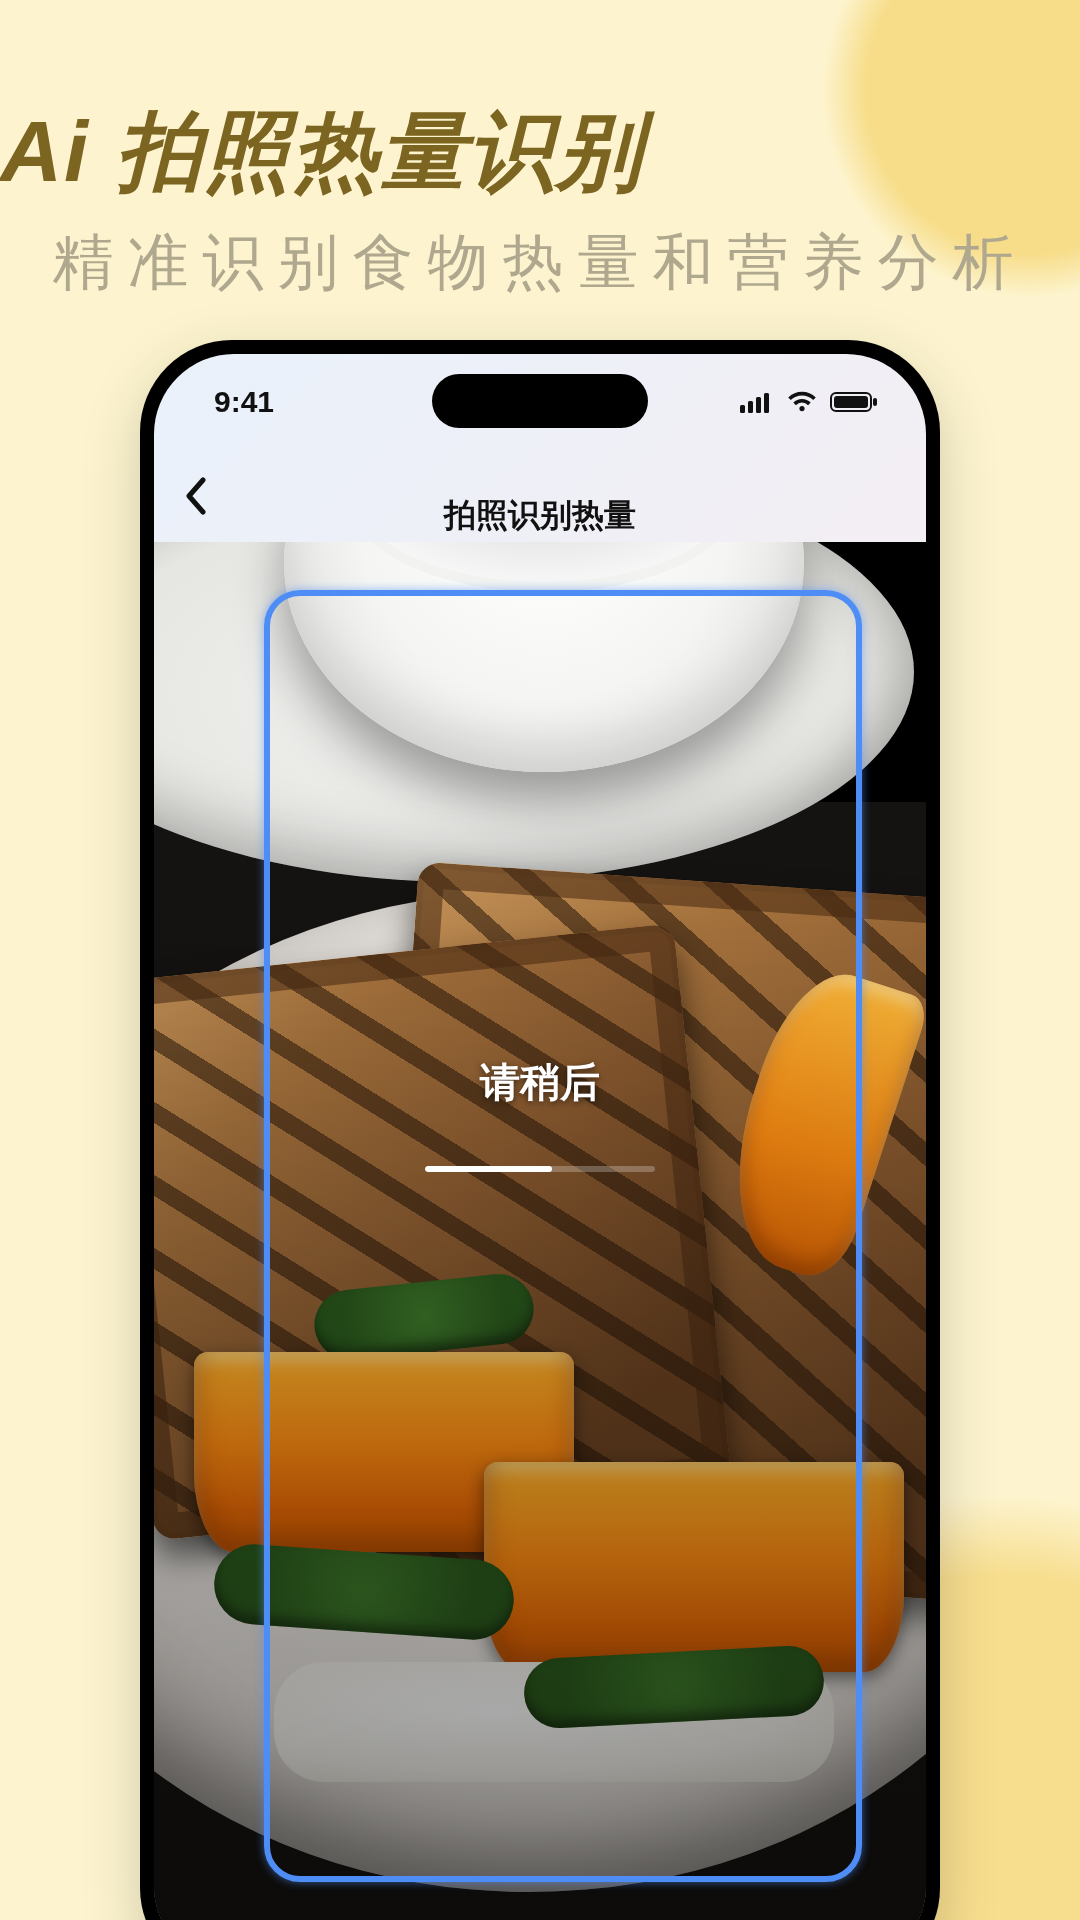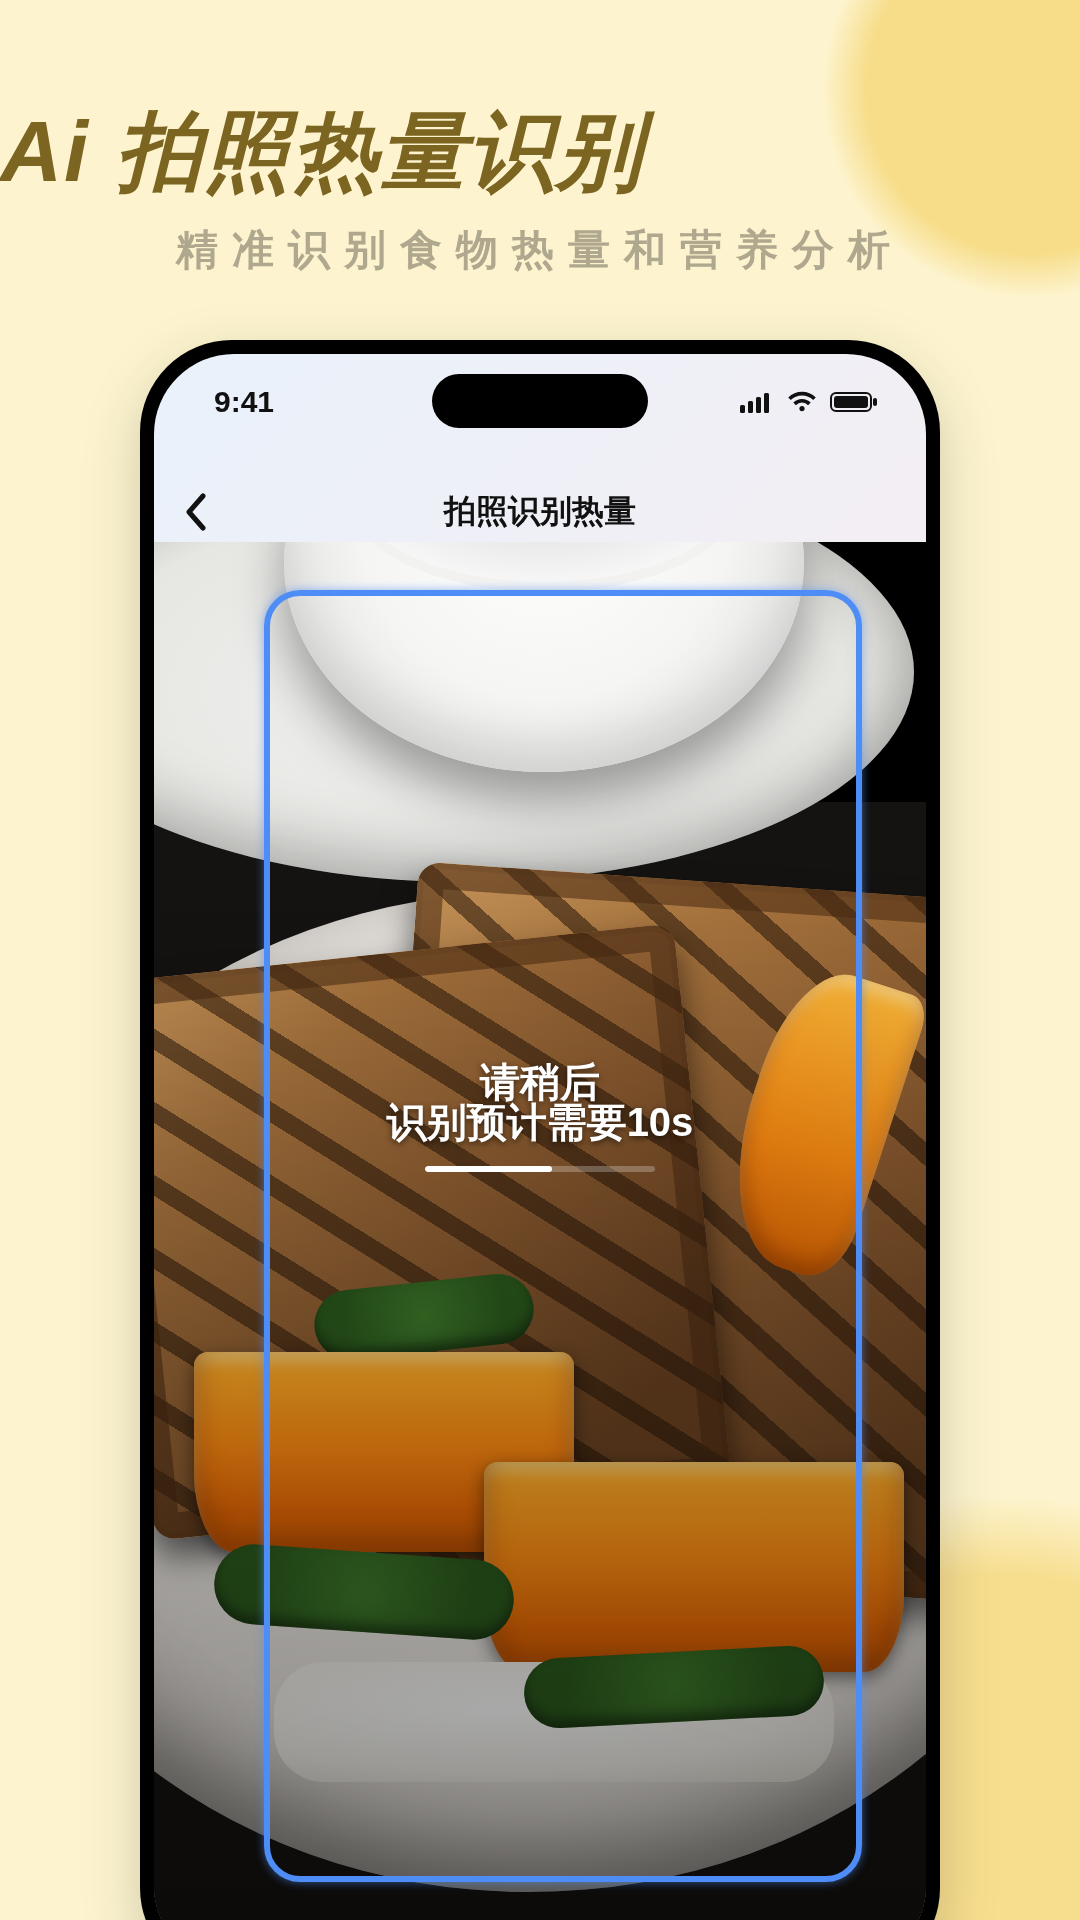--- a/index.html
+++ b/index.html
@@ -23,22 +23,22 @@
     position: absolute; top: 108px; left: 0; width: 100%;
     font-size: 86px; line-height: 1;
     font-weight: 900;
     font-style: italic;
     color: #7c6421;
     letter-spacing: 2px;
   }
   .promo-sub {
     position: absolute; top: 222px; left: 0; width: 100%;
     text-align: center;
-    font-size: 42px;
-    font-weight: 700;
+    font-size: 61px;
+    font-weight: 400;
     color: #b0a88e;
     letter-spacing: 14px;
   }
 
   
   .phone {
     position: absolute;
     left: 140px; top: 340px;
     width: 800px; height: 1640px;
     border-radius: 92px;
@@ -63,22 +63,22 @@
   .status-time { font-size: 30px; font-weight: 700; color: #111; }
   .status-right { display: flex; align-items: center; gap: 12px; }
   .dynamic-island {
     position: absolute; left: 50%; top: 20px; transform: translateX(-50%);
     width: 216px; height: 54px; background: #000; border-radius: 40px;
   }
   .signal-icon, .wifi-icon, .battery-icon { display: inline-flex; }
 
   
   .navbar {
-    position: absolute; left: 0; top: 116px; right: 0; height: 84px;
-    display: flex; align-items: center;
+    position: absolute; left: 0; top: 100px; right: 0; height: 84px;
+    display: flex; align-items: flex-end;
   }
   .nav-back {
     width: 84px; height: 84px; display: flex; align-items: center; justify-content: center;
     cursor: pointer;
   }
   .nav-title {
     position: absolute; left: 0; right: 0; text-align: center;
     font-size: 32px; font-weight: 700; color: #111;
     pointer-events: none;
   }
@@ -269,21 +269,20 @@
         <div class="filling fill2"></div>
         <div class="whites"></div>
         <div class="greens g2"></div>
         <div class="greens g3"></div>
 
         <div class="scene-shade"></div>
       </div>
 
       <div class="scan-frame"></div>
       <div class="scan-text scan-line1">请稍后</div>
-      <div class="scan-text scan-line2">识别预计需要10s</div>
       <div class="scan-progress">
         <i style="width:55%"></i>
       </div>
 
     </div>
 
   </div>
 </div>
 
 </body></html>

